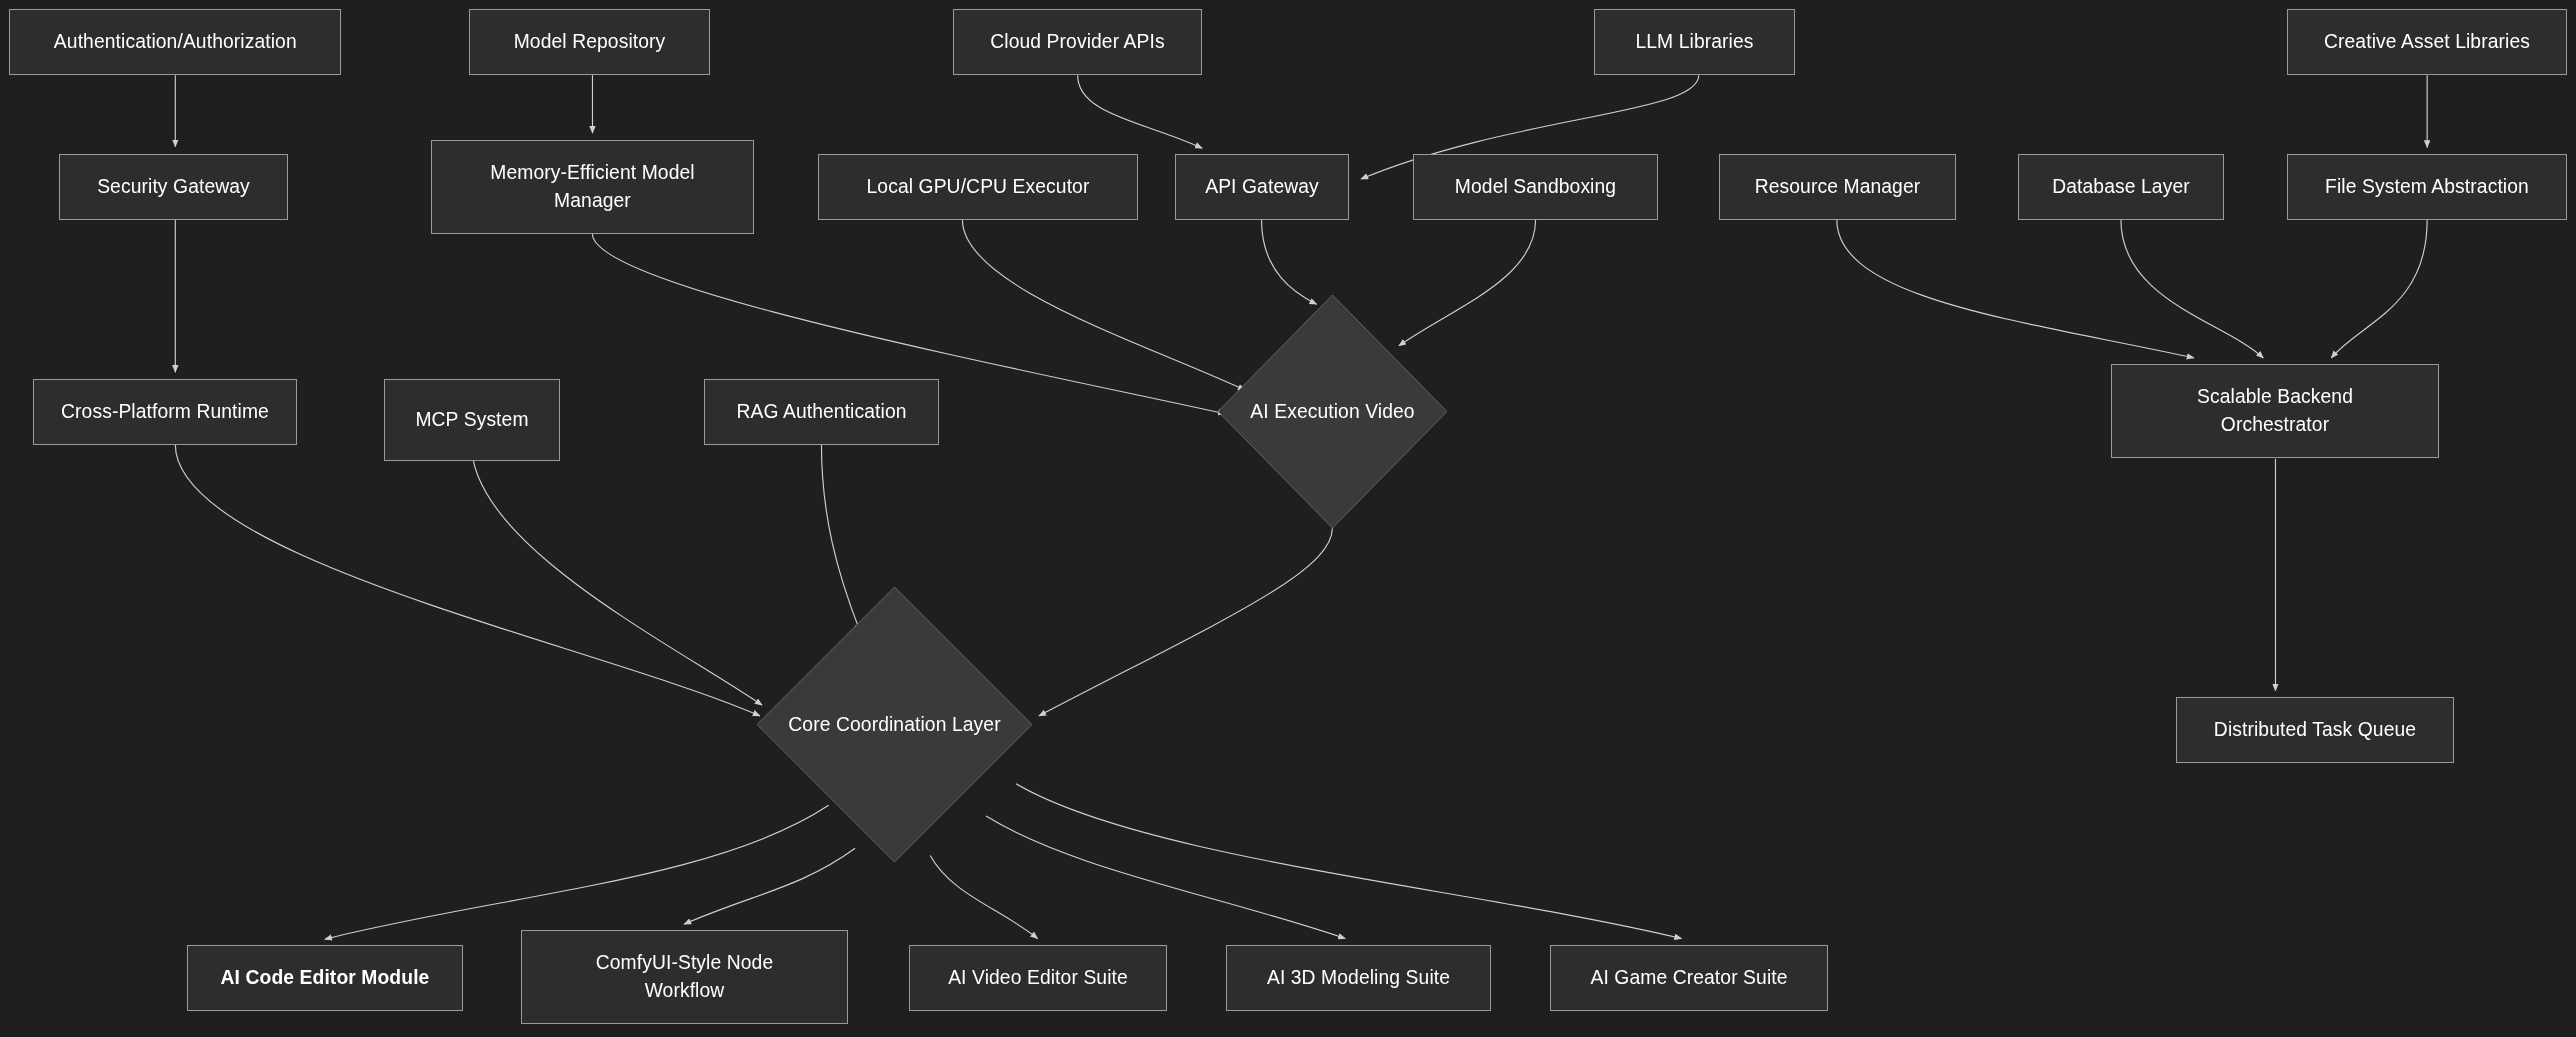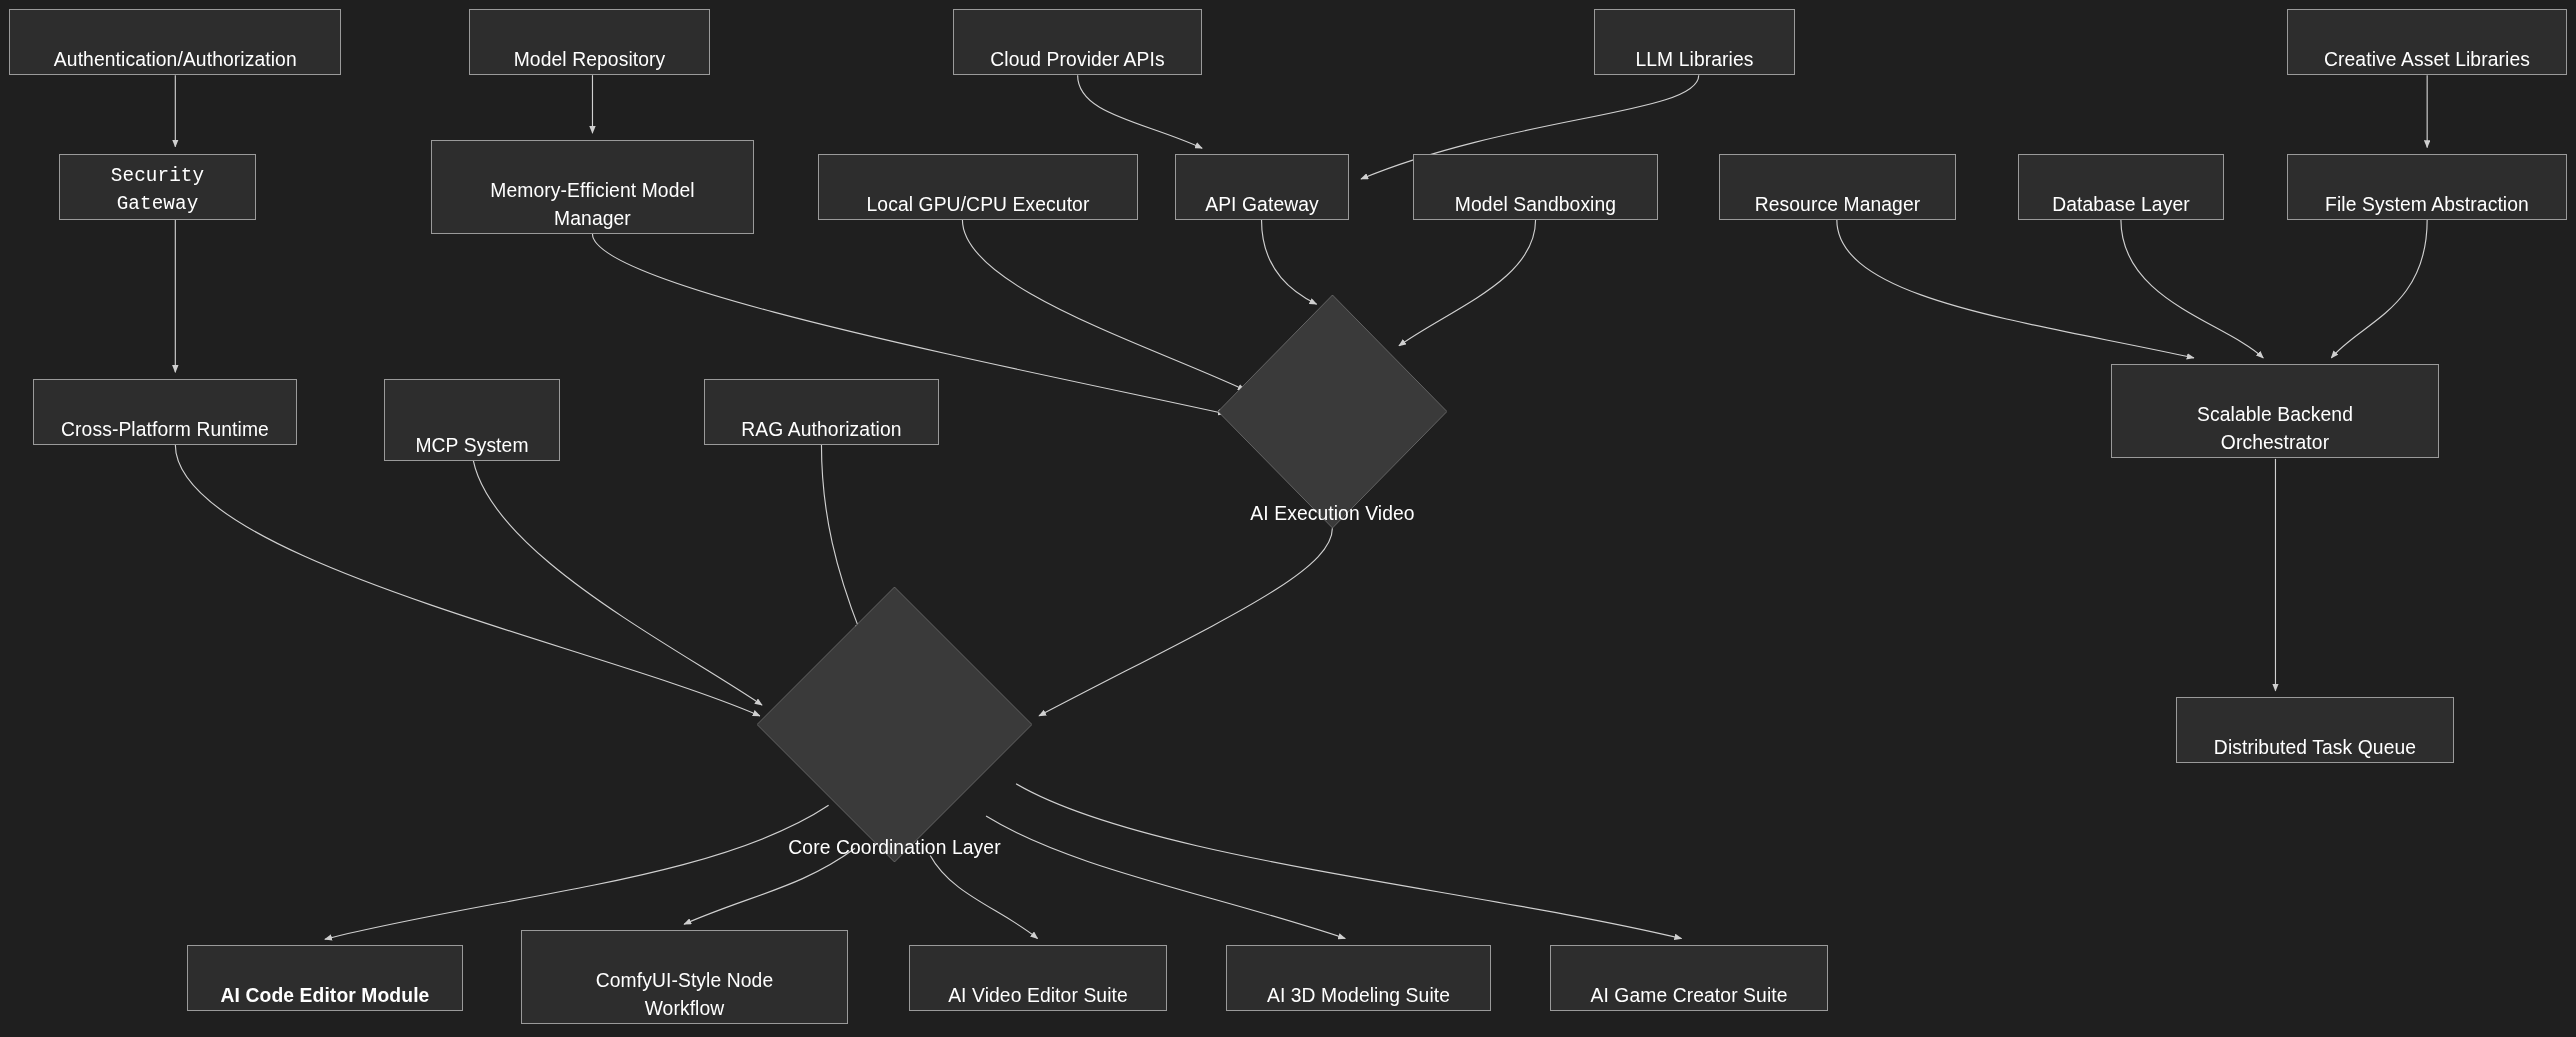--- a/index.html
+++ b/index.html
@@ -23,21 +23,21 @@
     left: 0;
     top: 0;
     width: 2576px;
     height: 1038px;
     pointer-events: none;
   }
   .node {
     position: absolute;
     box-sizing: border-box;
     display: flex;
-    align-items: flex-end;
+    align-items: center;
     justify-content: center;
     text-align: center;
     color: #ffffff;
     font-size: 19.3px;
     line-height: 1.45;
     letter-spacing: 0.1px;
     z-index: 5;
   }
   .node.rect {
     background: #2d2d2d;
@@ -116,21 +116,21 @@
       </div>
       <div class="node rect" style="left: 953px; top: 9.3px; width: 249px; height: 66px;">
         <span class="node-label">Cloud Provider APIs</span>
       </div>
       <div class="node rect" style="left: 1594px; top: 9.3px; width: 201px; height: 66px;">
         <span class="node-label">LLM Libraries</span>
       </div>
       <div class="node rect" style="left: 2287px; top: 9.3px; width: 280px; height: 66px;">
         <span class="node-label">Creative Asset Libraries</span>
       </div>
-      <div class="node rect" style="left: 59px; top: 154px; width: 197px; height: 66px; font-family: Liberation Mono, monospace;">
+      <div class="node rect" style="left: 59px; top: 154px; width: 229px; height: 66px;">
         <span class="node-label">Security Gateway</span>
       </div>
       <div class="node rect" style="left: 431px; top: 140px; width: 323px; height: 94px;">
         <span class="node-label">Memory-Efficient Model
 Manager</span>
       </div>
       <div class="node rect" style="left: 818px; top: 154px; width: 320px; height: 66px;">
         <span class="node-label">Local GPU/CPU Executor</span>
       </div>
       <div class="node rect" style="left: 1175px; top: 154px; width: 174px; height: 66px;">
@@ -148,21 +148,21 @@
       <div class="node rect" style="left: 2287px; top: 154px; width: 280px; height: 66px;">
         <span class="node-label">File System Abstraction</span>
       </div>
       <div class="node rect" style="left: 33px; top: 379px; width: 264px; height: 66px;">
         <span class="node-label">Cross-Platform Runtime</span>
       </div>
       <div class="node rect" style="left: 384px; top: 379px; width: 176px; height: 82px;">
         <span class="node-label">MCP System</span>
       </div>
       <div class="node rect" style="left: 704px; top: 379px; width: 235px; height: 66px;">
-        <span class="node-label">RAG Authorization</span>
+        <span class="node-label">RAG Authentication</span>
       </div>
       <div class="node diamond" style="left: 1218px; top: 295px; width: 229px; height: 233px;">
         <div class="diamond-shape">
           <svg viewBox="0 0 100 100" preserveAspectRatio="none">
             <polygon points="50,0 100,50 50,100 0,50" fill="#3a3a3a" stroke="#9a9a9a" stroke-width="0.5" vector-effect="non-scaling-stroke"></polygon>
           </svg>
         </div>
         <span class="node-label">AI Execution Video</span>
       </div>
       <div class="node rect" style="left: 2111px; top: 364px; width: 328px; height: 94px;">

